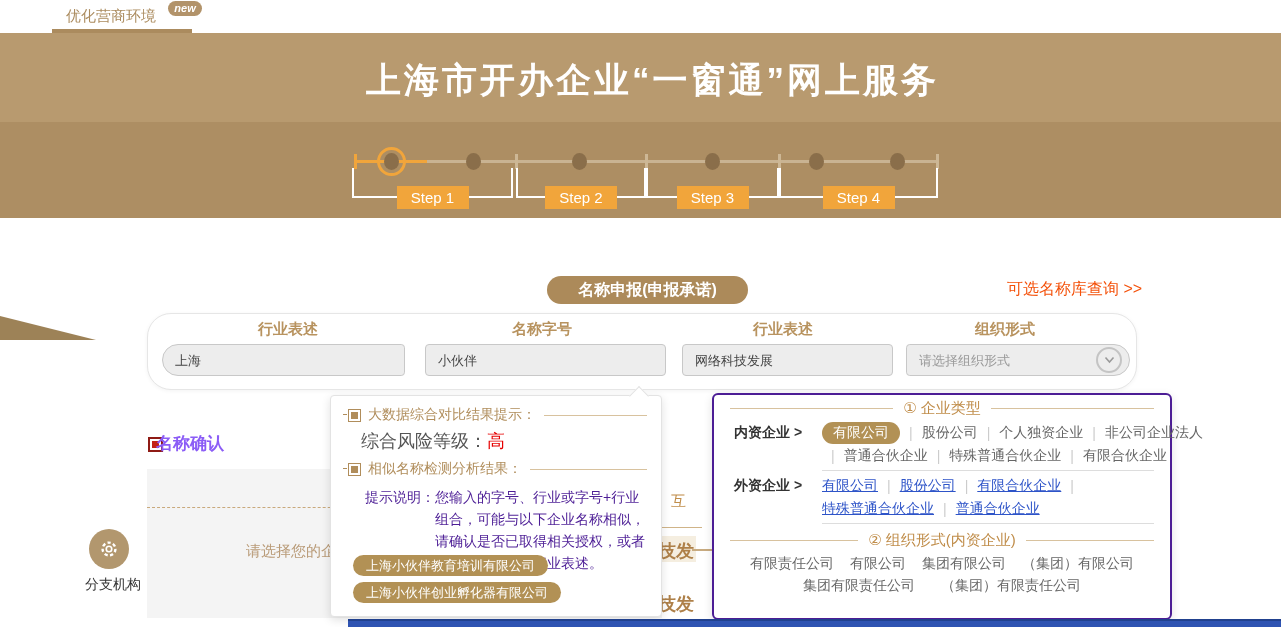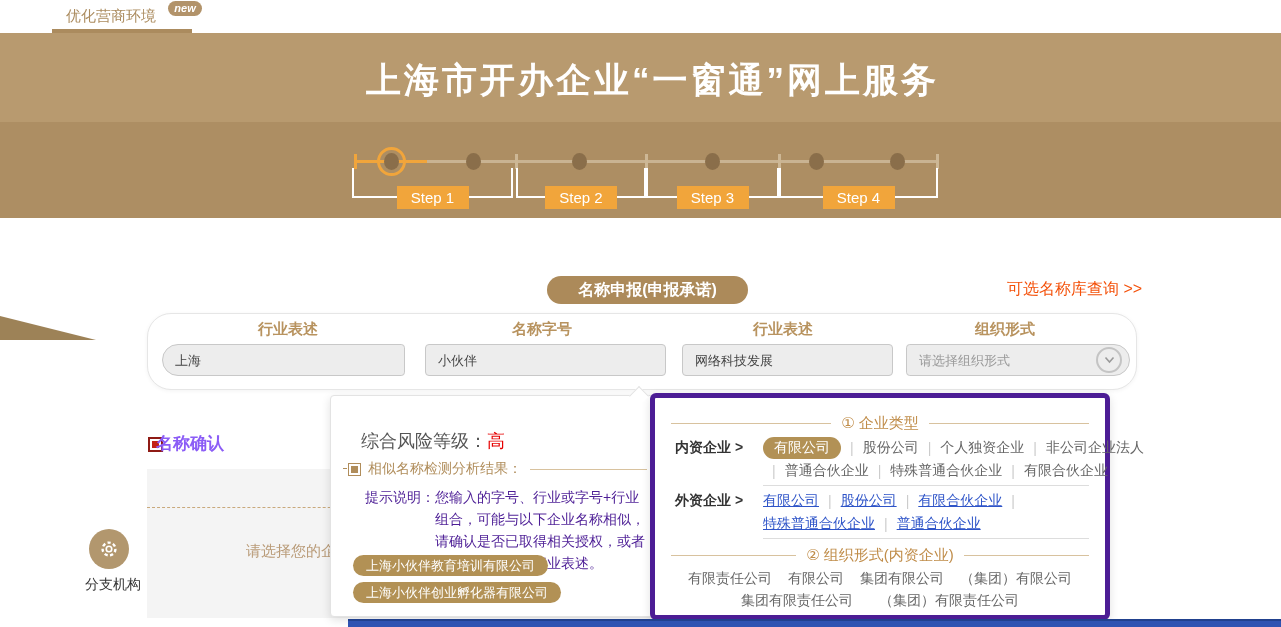--- a/index.html
+++ b/index.html
@@ -73,22 +73,22 @@
   .p1-htext{font-size:14px;color:#b08d5b;margin:0 8px 0 7px;white-space:nowrap;}
   .hline{flex:1;border-top:1px solid #d8c29e;}
   .risk-row{position:absolute;left:30px;top:33px;font-size:18px;color:#555;}
   .risk-val{color:#e60000;}
   .tip-row{position:absolute;left:34px;top:90px;width:286px;display:flex;font-size:14px;color:#4c1d95;line-height:22px;}
   .tip-label{white-space:nowrap;flex:0 0 auto;}
   .name-pill{position:absolute;left:22px;height:21px;background:#b29155;border-radius:11px;color:#fff;font-size:13px;
     line-height:21px;padding:0 13px;cursor:pointer;white-space:nowrap;text-align:center;}
 
   
-  .popup2{position:absolute;left:650px;top:393px;width:460px;height:227px;background:#fff;border:5px solid #4c1d95;
-    border-radius:6px;box-shadow:0 3px 10px rgba(0,0,0,.12);z-index:5;box-sizing:border-box;padding:12px 16px 0 16px;}
+  .popup2{position:absolute;left:712px;top:393px;width:460px;height:227px;background:#fff;border:2px solid #4c1d95;
+    border-radius:6px;box-shadow:0 3px 10px rgba(0,0,0,.12);z-index:5;box-sizing:border-box;padding:0 16px 0 16px;}
   .p2-header{display:flex;align-items:center;height:26px;}
   .p2-htext{font-size:15px;color:#c08d4a;margin:0 10px;white-space:nowrap;}
   .p2-row{display:flex;align-items:center;height:23px;font-size:14px;color:#666;}
   .p2-rlabel{width:88px;flex:0 0 auto;font-weight:bold;color:#333;padding-left:4px;}
   .indent{margin-left:92px;}
   .opt{cursor:pointer;white-space:nowrap;}
   .opt-pill{background:#b29155;color:#fff;border-radius:12px;padding:2px 11px;cursor:pointer;white-space:nowrap;}
   .blue-link{color:#2e54c8;text-decoration:underline;cursor:pointer;white-space:nowrap;}
   .sep{font-style:normal;color:#ccc;padding:0 9px;}
   .sep::before{content:'|';}
@@ -175,20 +175,25 @@
 
   <div class="frag" style="left:656px;top:492px;font-size:15px;">）互</div>
   <div class="frag-line" style="left:648px;top:527px;width:54px;height:1px;"></div>
   <div class="frag-hibox"></div>
   <div class="frag frag-bold" style="left:658px;top:539px;">技发</div>
   <div class="frag-line" style="left:692px;top:549px;width:24px;height:2px;background:#c8ab80;"></div>
   <div class="frag frag-bold" style="left:658px;top:592px;">技发</div>
 
   <div class="p1-arrow"></div>
   <div class="popup1">
+    <div class="p1-header" style="top:10px;">
+      <span class="mini"></span>
+      <span class="p1-htext">大数据综合对比结果提示：</span>
+      <span class="hline"></span>
+    </div>
     <div class="risk-row">
       <span>综合风险等级：</span><span class="risk-val">高</span>
     </div>
     <div class="p1-header" style="top:64px;">
       <span class="mini"></span>
       <span class="p1-htext">相似名称检测分析结果：</span>
       <span class="hline"></span>
     </div>
     <div class="tip-row">
       <span class="tip-label">提示说明：</span>

